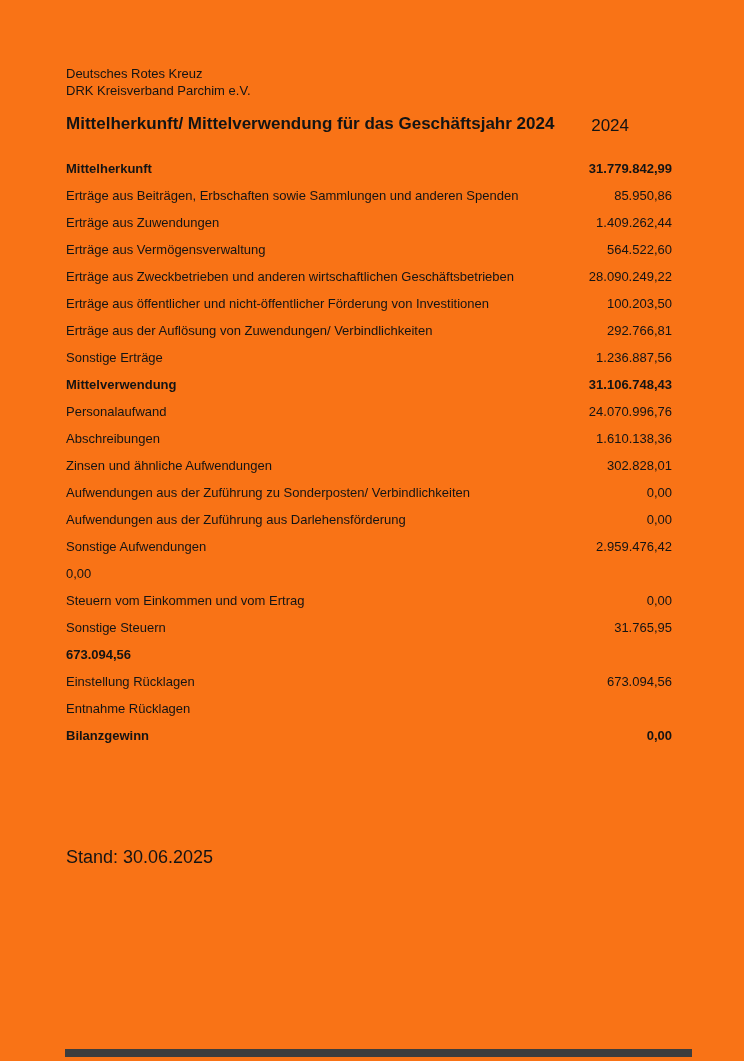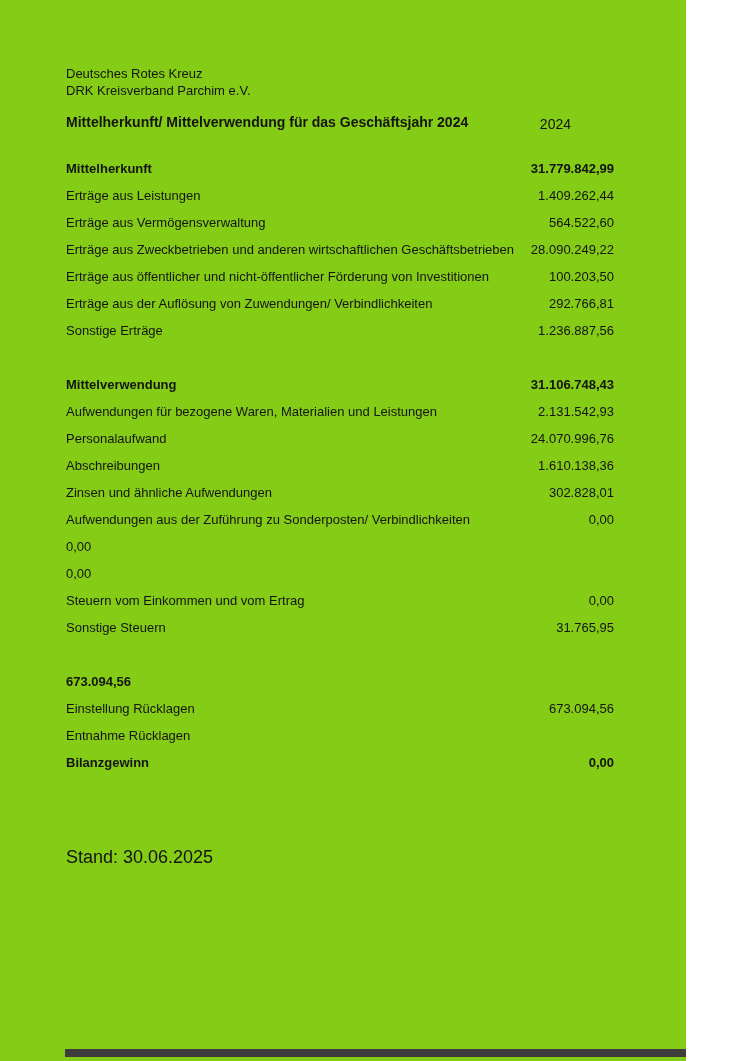--- a/index.html
+++ b/index.html
@@ -2,58 +2,58 @@
 <html lang="de"><head>
 <meta charset="utf-8">
 <style>
   html, body {
     margin: 0;
     padding: 0;
     background: #ffffff;
   }
   .page {
     position: relative;
-    width: 686px;
+    width: 744px;
     height: 1061px;
-    background: #84cc16;
+    background: #f97316;
     font-family: "Liberation Sans", "DejaVu Sans", sans-serif;
     color: #141414;
     overflow: hidden;
   }
   .org {
     position: absolute;
     left: 66px;
     top: 66px;
     font-size: 13px;
     line-height: 16.5px;
     white-space: nowrap;
   }
   .title {
     position: absolute;
     left: 66px;
     top: 114px;
     margin: 0;
-    font-size: 14px;
+    font-size: 17px;
     font-weight: bold;
     white-space: nowrap;
   }
   .year {
     position: absolute;
     top: 116px;
     right: 115px;
-    font-size: 14px;
+    font-size: 17px;
     white-space: nowrap;
   }
   .statement {
     position: absolute;
     left: 66px;
     right: 72px;
     top: 161px;
   }
-  .section + .section { margin-top: 27px; }
+  .section + .section { }
   .row {
     display: flex;
     justify-content: space-between;
     align-items: baseline;
     height: 27px;
     font-size: 13px;
     line-height: 15px;
   }
   .row .lbl { white-space: nowrap; }
   .row .val { white-space: nowrap; text-align: right; }
@@ -87,21 +87,25 @@
 
   <div class="year">2024</div>
 
   <div class="statement" id="statement">
       <div class="section">
         <div class="row bold">
           <span class="lbl">Mittelherkunft</span>
           <span class="val">31.779.842,99</span>
         </div>
         <div class="row">
-          <span class="lbl">Erträge aus Leistungen</span>
+          <span class="lbl">Erträge aus Beiträgen, Erbschaften sowie Sammlungen und anderen Spenden</span>
+          <span class="val">85.950,86</span>
+        </div>
+        <div class="row">
+          <span class="lbl">Erträge aus Zuwendungen</span>
           <span class="val">1.409.262,44</span>
         </div>
         <div class="row">
           <span class="lbl">Erträge aus Vermögensverwaltung</span>
           <span class="val">564.522,60</span>
         </div>
         <div class="row">
           <span class="lbl">Erträge aus Zweckbetrieben und anderen wirtschaftlichen Geschäftsbetrieben</span>
           <span class="val">28.090.249,22</span>
         </div>
@@ -117,41 +121,42 @@
           <span class="lbl">Sonstige Erträge</span>
           <span class="val">1.236.887,56</span>
         </div>
       </div>
       <div class="section">
         <div class="row bold">
           <span class="lbl">Mittelverwendung</span>
           <span class="val">31.106.748,43</span>
         </div>
         <div class="row">
-          <span class="lbl">Aufwendungen für bezogene Waren, Materialien und Leistungen</span>
-          <span class="val">2.131.542,93</span>
-        </div>
-        <div class="row">
           <span class="lbl">Personalaufwand</span>
           <span class="val">24.070.996,76</span>
         </div>
         <div class="row">
           <span class="lbl">Abschreibungen</span>
           <span class="val">1.610.138,36</span>
         </div>
         <div class="row">
           <span class="lbl">Zinsen und ähnliche Aufwendungen</span>
           <span class="val">302.828,01</span>
         </div>
         <div class="row">
           <span class="lbl">Aufwendungen aus der Zuführung zu Sonderposten/ Verbindlichkeiten</span>
           <span class="val">0,00</span>
         </div>
         <div class="row">
+          <span class="lbl">Aufwendungen aus der Zuführung aus Darlehensförderung</span>
           <span class="val">0,00</span>
+        </div>
+        <div class="row">
+          <span class="lbl">Sonstige Aufwendungen</span>
+          <span class="val">2.959.476,42</span>
         </div>
         <div class="row">
           <span class="val">0,00</span>
         </div>
         <div class="row">
           <span class="lbl">Steuern vom Einkommen und vom Ertrag</span>
           <span class="val">0,00</span>
         </div>
         <div class="row">
           <span class="lbl">Sonstige Steuern</span>

